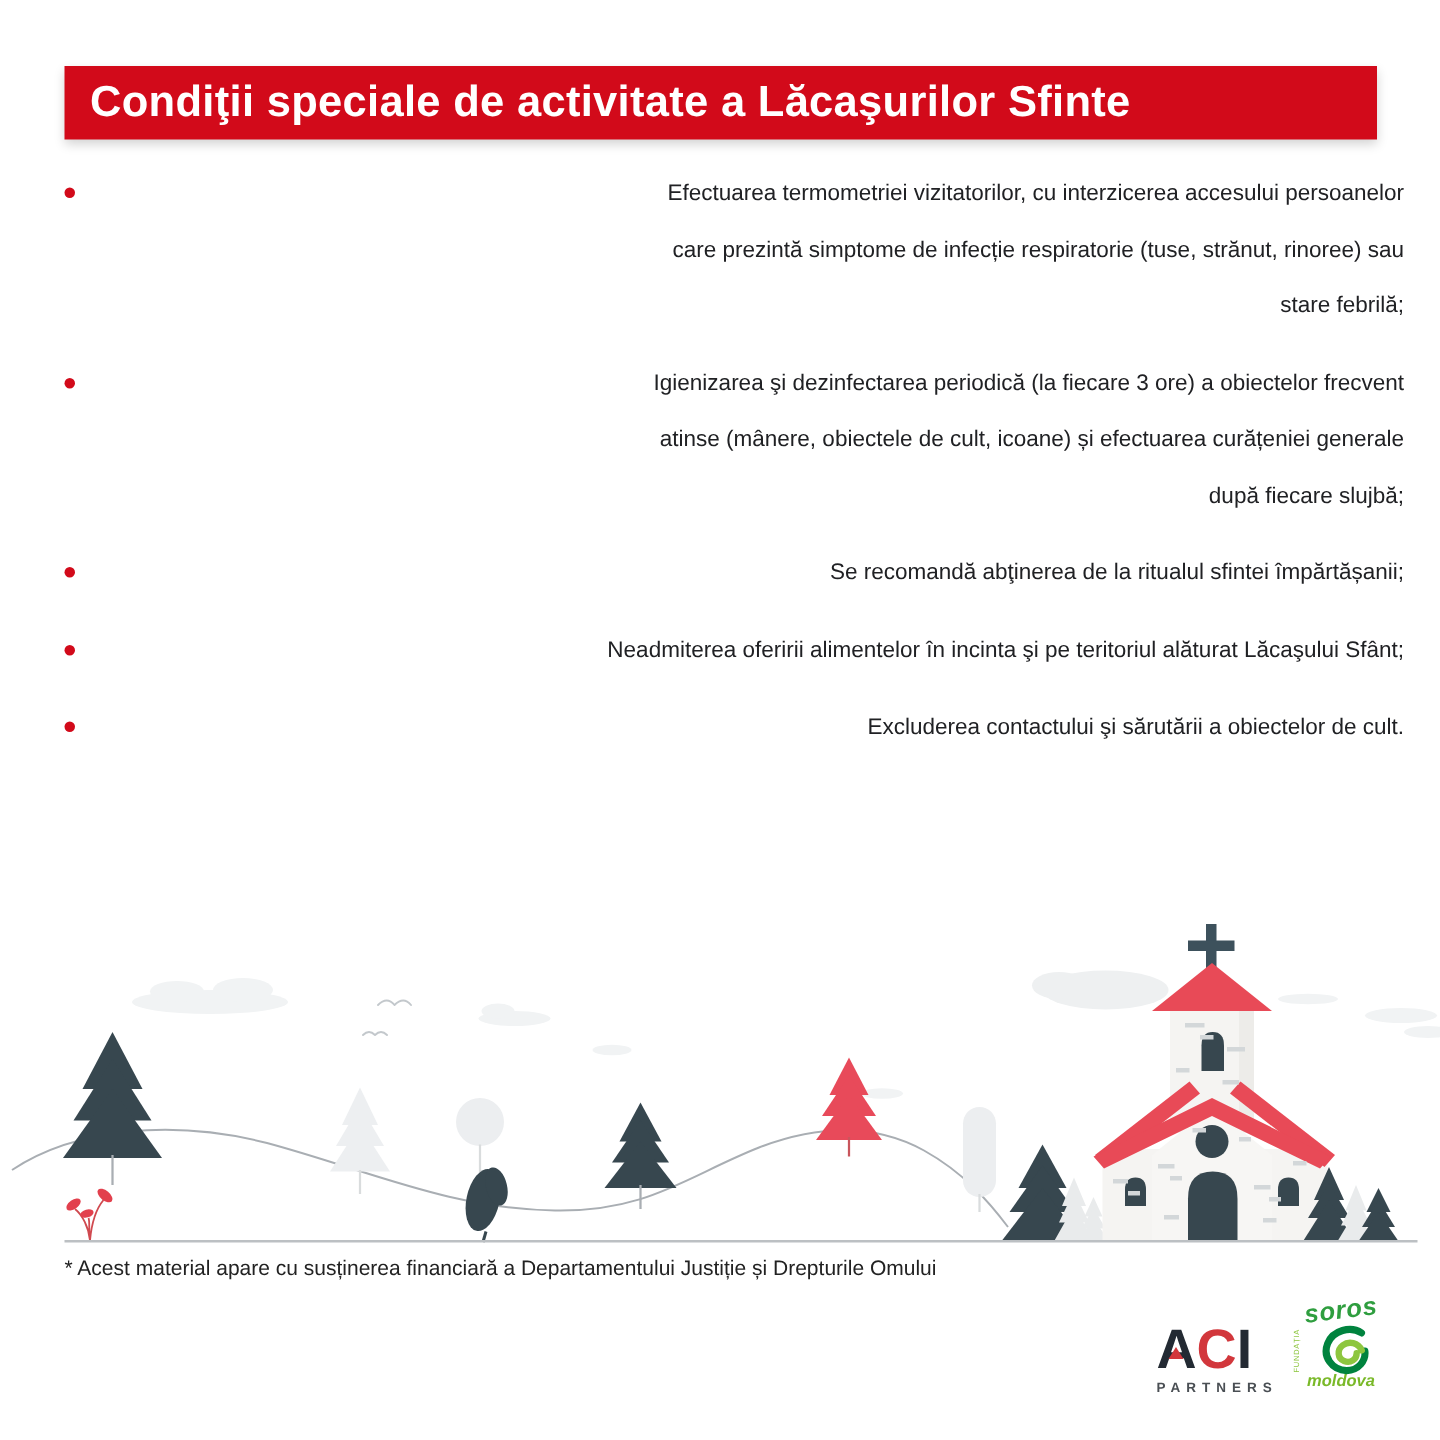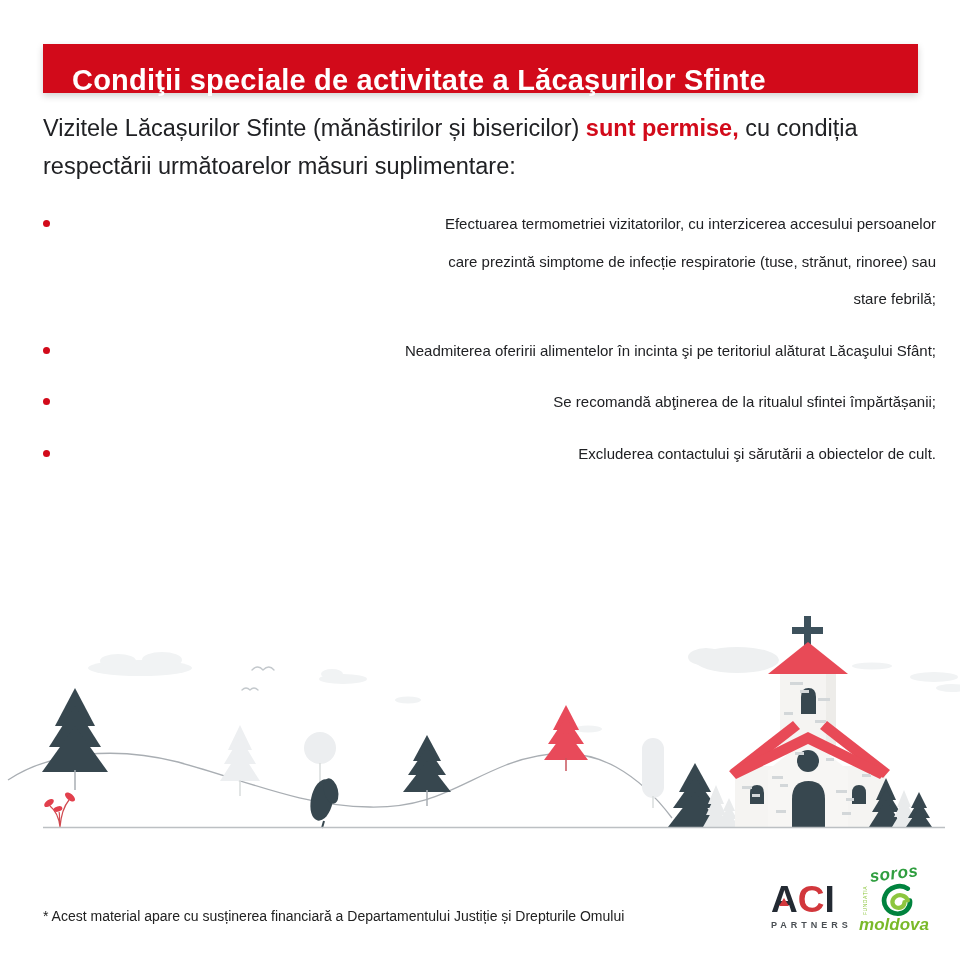--- a/index.html
+++ b/index.html
@@ -2,77 +2,78 @@
 <html><head>
 <meta charset="utf-8">
 <style>
   html,body{margin:0;padding:0;background:#ffffff;}
   .poster{position:relative;width:960px;height:960px;background:#ffffff;overflow:hidden;
           font-family:"Liberation Sans", sans-serif;color:#202124;}
 
   
   .banner{position:absolute;left:43px;top:44px;width:875px;height:49px;background:#d20a1a;
           box-shadow:0 3px 7px rgba(0,0,0,.18);}
-  .banner h1{margin:12px;padding:0 0 0 17px;font-size:29px;font-weight:bold;color:#ffffff;
+  .banner h1{margin:0;padding:0 0 0 17px;font-size:29px;font-weight:bold;color:#ffffff;
              line-height:49px;white-space:nowrap;letter-spacing:.2px;}
 
   
   .content{position:absolute;left:43px;top:110px;width:893px;}
   .intro{margin:0 0 20px 0;font-size:23.5px;line-height:37.5px;white-space:pre-line;}
   .intro .hl{color:#d20a1a;font-weight:bold;}
   ul.rules{list-style:none;margin:0;padding:0;}
   ul.rules li{position:relative;padding-left:16px;margin:0 0 14px 0;
               font-size:15px;line-height:37.5px;text-align:right;}
   ul.rules li::before{content:"";position:absolute;left:0;top:15px;width:7px;height:7px;
               border-radius:50%;background:#d20a1a;}
   ul.rules li span{white-space:pre-line;}
 
   
   .scene{position:absolute;left:0;top:600px;width:960px;height:250px;}
   .scene svg{display:block;}
 
   
-  .footnote{position:absolute;left:43px;top:905px;font-size:14px;line-height:23px;color:#222;text-align:right;}
+  .footnote{position:absolute;left:43px;top:834px;font-size:14px;line-height:23px;color:#222;text-align:right;}
   .footnote .indent{padding-left:13px;}
 
   .aci{position:absolute;left:771px;top:883px;width:80px;text-align:left;}
   .aci-word{font-size:37px;font-weight:bold;line-height:34px;color:#232a33;letter-spacing:0;}
   .aci-word .aci-a{position:relative;display:inline-block;}
   .aci-word .aci-a::after{content:"";position:absolute;left:8px;top:15px;width:0;height:0;
       border-left:5px solid transparent;border-right:5px solid transparent;
       border-bottom:8px solid #d2373c;}
   .aci-word .aci-c{color:#d2373c;}
   .aci-sub{font-size:9px;letter-spacing:4px;color:#4a4f54;margin-top:3px;white-space:nowrap;font-weight:bold;}
 
   .soros{position:absolute;left:856px;top:864px;width:76px;text-align:center;}
   .soros-top{font-style:italic;font-weight:bold;font-size:17px;color:#2f9e3f;
              transform:rotate(-7deg);letter-spacing:.5px;}
   .soros-mid{position:relative;height:34px;margin-top:-1px;}
   .soros-side{position:absolute;left:6px;top:3px;font-size:5px;color:#8dc63f;
               writing-mode:vertical-rl;transform:rotate(180deg);letter-spacing:.5px;}
-  .soros-bottom{font-style:italic;font-weight:bold;font-size:17px;color:#7ab929;margin-top:-2px;}
+  .soros-bottom{font-style:italic;font-weight:bold;font-size:11px;color:#7ab929;margin-top:-2px;}
 </style>
 </head>
 <body>
 
 <div class="poster">
 
   <header class="banner">
     <h1>Condiţii speciale de activitate a Lăcaşurilor Sfinte</h1>
   </header>
 
   <main class="content">
-    <p class="intro"><span>Vizitele Lăcașurilor Sfinte (mănăstirilor și bisericilor) </span><span class="hl">sunt permise,</span><span> cu condiția
-respectării următoarelor măsuri suplimentare:</span></p>
     <ul class="rules">
       <li><span>Efectuarea termometriei vizitatorilor, cu interzicerea accesului persoanelor
 care prezintă simptome de infecție respiratorie (tuse, strănut, rinoree) sau
 stare febrilă;</span></li>
+      <li><span>Igienizarea şi dezinfectarea periodică (la fiecare 3 ore) a obiectelor frecvent
+atinse (mânere, obiectele de cult, icoane) și efectuarea curățeniei generale
+după fiecare slujbă;</span></li>
+      <li><span>Se recomandă abţinerea de la ritualul sfintei împărtășanii;</span></li>
       <li><span>Neadmiterea oferirii alimentelor în incinta şi pe teritoriul alăturat Lăcaşului Sfânt;</span></li>
-      <li><span>Se recomandă abţinerea de la ritualul sfintei împărtășanii;</span></li>
       <li><span>Excluderea contactului şi sărutării a obiectelor de cult.</span></li>
     </ul>
   </main>
 
   <div class="scene">
     <svg width="960" height="250" viewBox="0 0 960 250" xmlns="http://www.w3.org/2000/svg">
 
       <g fill="#f1f3f4">
         <ellipse cx="140" cy="68" rx="52" ry="8"></ellipse>
         <ellipse cx="118" cy="61" rx="18" ry="7"></ellipse>

